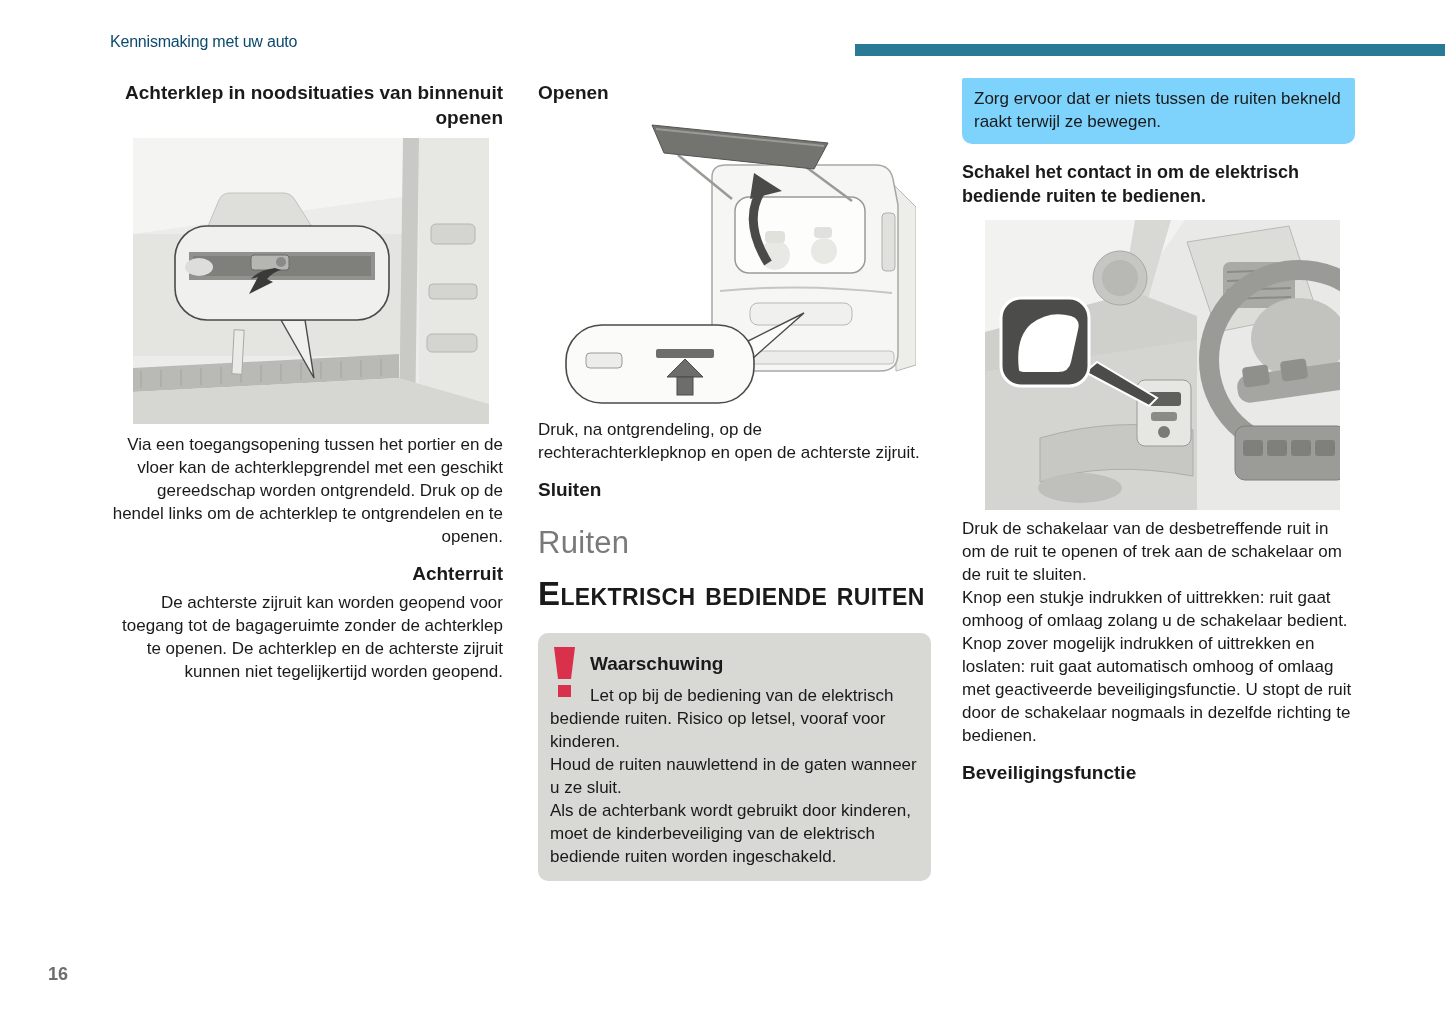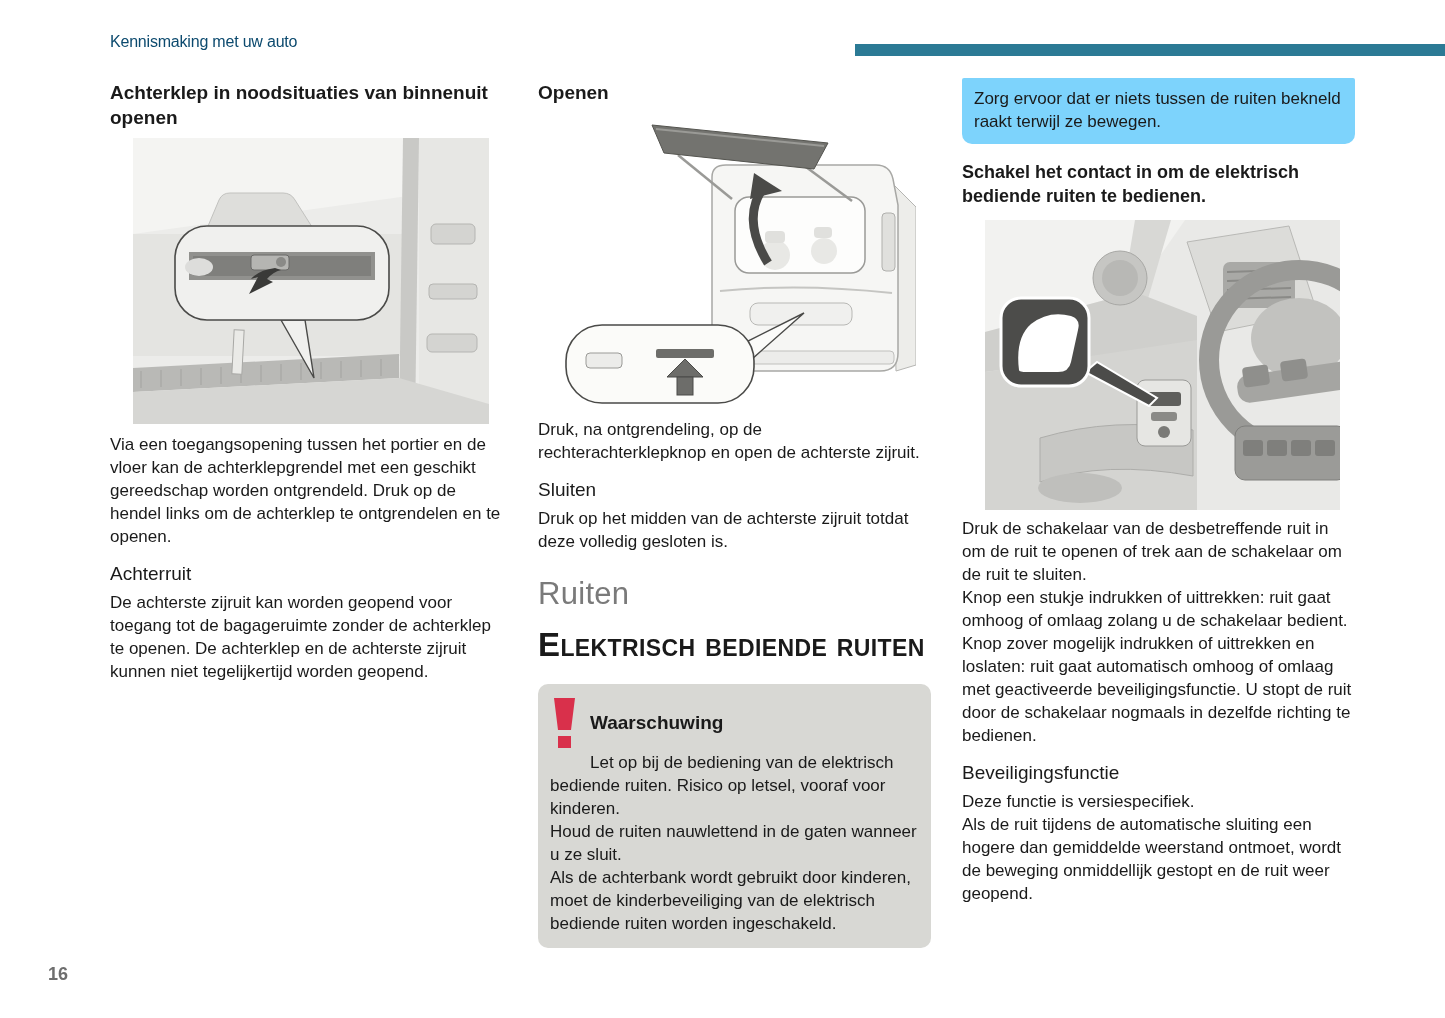--- a/index.html
+++ b/index.html
@@ -5,40 +5,40 @@
   html,body{margin:0;padding:0;}
   body{
     width:1445px;height:1018px;position:relative;background:#ffffff;
     font-family:"Liberation Sans", sans-serif;color:#1a1a1a;overflow:hidden;
   }
   .hdr-title{position:absolute;left:110px;top:33px;font-size:16px;color:#0c4a6e;letter-spacing:-0.2px;}
   .accent-bar{position:absolute;left:855px;top:44px;width:590px;height:12px;background:#2b7a95;}
   .page-num{position:absolute;left:48px;top:964px;font-size:18px;font-weight:bold;color:#6e6e6e;}
 
   .col{position:absolute;top:80px;width:393px;}
-  .col1{left:110px;}
+  .col1{left:110px;text-align:right;}
   .col2{left:538px;}
   .col3{left:962px;top:78px;}
 
   h2{font-size:19px;line-height:25px;font-weight:bold;margin:0 0 8px 0;}
-  h3{font-size:19px;line-height:24px;font-weight:normal;margin:14px 0 5px 0;}
+  h3{font-size:19px;line-height:24px;font-weight:bold;margin:14px 0 5px 0;}
   p{font-size:17px;line-height:23px;margin:0;}
   .para{margin-top:9px;}
   .tight p{margin:0;}
 
   .section-title{font-size:31px;line-height:34px;font-weight:400;color:#7a7a7a;margin:24px 0 0 0;letter-spacing:0.3px;}
   .subsection-title{font-size:33px;line-height:35px;font-weight:bold;font-variant:small-caps;margin:16px 0 0 0;letter-spacing:0.4px;}
 
   .figure{display:block;margin:4px 0 0 23px;}
   .figure svg{display:block;}
 
   .graybox{background:#7dd3fc;border-radius:2px 2px 10px 10px;padding:9px 14px 11px 12px;}
   .warnbox{background:#d8d8d4;border-radius:10px;padding:11px 14px 13px 12px;margin-top:22px;}
   .warn-icon{float:left;width:25px;height:52px;margin:3px 13px 2px 2px;}
-  .warn-title{font-size:19px;font-weight:bold;line-height:24px;margin:16px;}
+  .warn-title{font-size:19px;font-weight:bold;line-height:24px;margin:8px;}
 
   .boldnote{font-size:18px;line-height:24px;font-weight:bold;margin-top:16px;}
 </style>
 </head>
 <body>
 
 <div class="hdr-title">Kennismaking met uw auto</div>
 <div class="accent-bar"></div>
 
 <div class="col col1">
@@ -118,21 +118,20 @@
       <rect x="96" y="236" width="58" height="9" rx="2" fill="#6d6d6a"></rect>
       <g fill="#6d6d6a" stroke="#4a4a48" stroke-width="1">
         <polygon points="107,264 143,264 125,246"></polygon>
         <rect x="117" y="264" width="16" height="18"></rect>
       </g>
     </svg>
   </div>
 
   <p class="para">Druk, na ontgrendeling, op de rechterachterklepknop en open de achterste zijruit.</p>
   <h3>Sluiten</h3>
-  <p>Druk op het midden van de achterste zijruit totdat deze volledig gesloten is.</p>
 
   <div class="section-title">Ruiten</div>
   <div class="subsection-title">Elektrisch bediende ruiten</div>
 
   <div class="warnbox">
     <span class="warn-icon">
       <svg width="25" height="52" viewBox="0 0 25 52">
         <path d="M2 0 H23 L19 32 H6 Z" fill="#d9304b"></path>
         <rect x="6" y="38" width="13" height="12" fill="#d9304b"></rect>
       </svg>
@@ -192,19 +191,15 @@
     </svg>
   </div>
 
   <div class="tight" style="margin-top:7px;">
     <p>Druk de schakelaar van de desbetreffende ruit in om de ruit te openen of trek aan de schakelaar om de ruit te sluiten.</p>
     <p>Knop een stukje indrukken of uittrekken: ruit gaat omhoog of omlaag zolang u de schakelaar bedient.</p>
     <p>Knop zover mogelijk indrukken of uittrekken en loslaten: ruit gaat automatisch omhoog of omlaag met geactiveerde beveiligingsfunctie. U stopt de ruit door de schakelaar nogmaals in dezelfde richting te bedienen.</p>
   </div>
 
   <h3>Beveiligingsfunctie</h3>
-  <div class="tight">
-    <p>Deze functie is versiespecifiek.</p>
-    <p>Als de ruit tijdens de automatische sluiting een hogere dan gemiddelde weerstand ontmoet, wordt de beweging onmiddellijk gestopt en de ruit weer geopend.</p>
-  </div>
 </div>
 
 <div class="page-num">16</div>
 
 </body></html>

